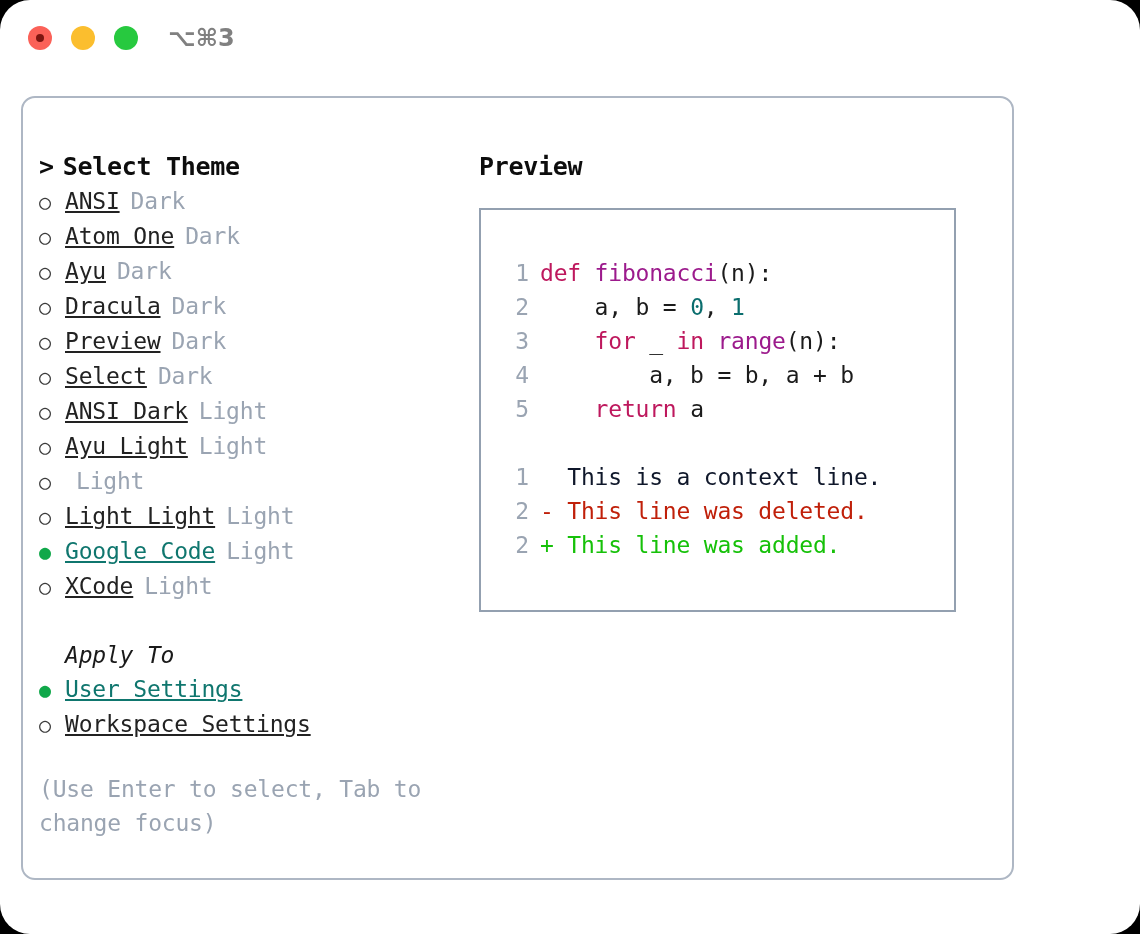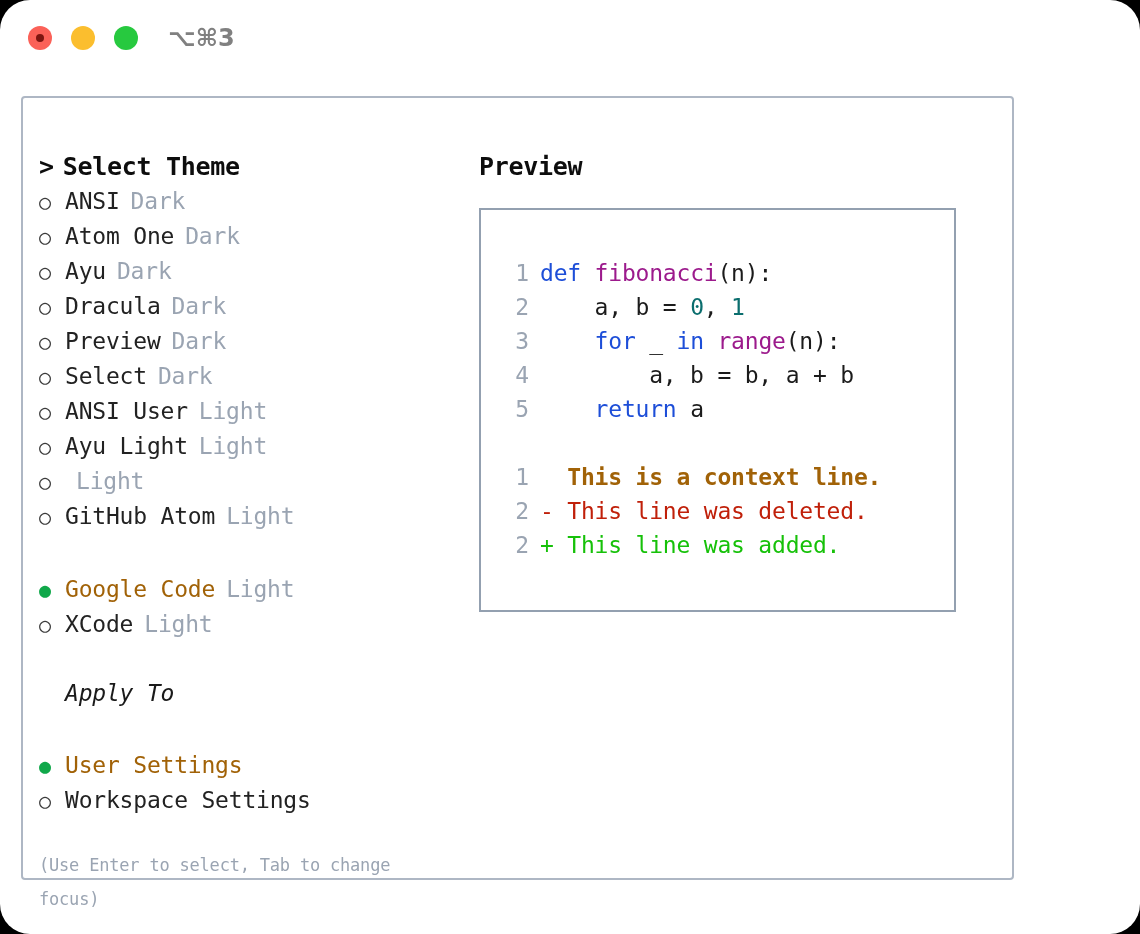--- a/index.html
+++ b/index.html
@@ -74,21 +74,21 @@
   }
 
   
   .panel {
     position: absolute;
     left: 21px;
     top: 96px;
     width: 993px;
     height: 784px;
     border: 2px solid #aeb7c4;
-    border-radius: 4px;
+    border-radius: 14px;
     box-sizing: border-box;
     background: #ffffff;
   }
 
   
   .left-col {
     position: absolute;
     left: 16px;
     top: 52px;
     width: 440px;
@@ -113,40 +113,40 @@
     letter-spacing: -0.2px;
   }
   .marker {
     width: 26px;
     flex: 0 0 26px;
     font-size: 20px;
     color: #3b3b3b;
     line-height: 34px;
   }
   .marker.sel { color: #10a84a; }
-  .opt-label { color: #222222; }
-  .opt-label.sel { color: #a16207; margin-top: 38px; }
+  .opt-label { color: #222222; text-decoration: underline; }
+  .opt-label.sel { color: #0f766e; }
   .opt-tag {
     color: #9aa4b2;
     margin-left: 11px;
   }
 
   .section-head {
     font-size: 23px;
     color: #1a1a1a;
     line-height: 34px;
     white-space: nowrap;
     letter-spacing: -0.2px;
     font-style: italic;
   }
   .spacer { height: 34px; }
 
   .hint {
     margin-top: 30px;
-    font-size: 17px;
+    font-size: 23px;
     color: #9aa4b2;
     line-height: 34px;
     width: 410px;
     letter-spacing: -0.2px;
   }
 
   
   .right-col {
     position: absolute;
     left: 456px;
@@ -180,27 +180,27 @@
   }
   .lineno {
     width: 30px;
     flex: 0 0 30px;
     text-align: right;
     color: #9aa4b2;
     margin-right: 11px;
   }
   .code-text { color: #1b1b1b; }
 
-  .tok-kw  { color: #1d4ed8; }
+  .tok-kw  { color: #be185d; }
   .tok-fn  { color: #9c1a8c; }
   .tok-num { color: #0b6e6e; }
   .tok-pl  { color: #1b1b1b; }
 
   .diff-gap { height: 34px; }
-  .diff-ctx { color: #a16207; font-weight: bold; }
+  .diff-ctx { color: #0f172a; }
   .diff-del { color: #c0200a; }
   .diff-add { color: #16c109; }
 </style>
 </head>
 <body>
 
 <div class="window">
 
   <div class="titlebar">
     <div class="traffic">
@@ -245,35 +245,35 @@
             <span class="opt-label">Preview</span>
             <span class="opt-tag">Dark</span>
           </div>
           <div class="opt">
             <span class="marker">○</span>
             <span class="opt-label">Select</span>
             <span class="opt-tag">Dark</span>
           </div>
           <div class="opt">
             <span class="marker">○</span>
-            <span class="opt-label">ANSI User</span>
+            <span class="opt-label">ANSI Dark</span>
             <span class="opt-tag">Light</span>
           </div>
           <div class="opt">
             <span class="marker">○</span>
             <span class="opt-label">Ayu Light</span>
             <span class="opt-tag">Light</span>
           </div>
           <div class="opt">
             <span class="marker">○</span>
             <span class="opt-tag">Light</span>
           </div>
           <div class="opt">
             <span class="marker">○</span>
-            <span class="opt-label">GitHub Atom</span>
+            <span class="opt-label">Light Light</span>
             <span class="opt-tag">Light</span>
           </div>
           <div class="opt">
             <span class="marker sel">●</span>
             <span class="opt-label sel">Google Code</span>
             <span class="opt-tag">Light</span>
           </div>
           <div class="opt">
             <span class="marker">○</span>
             <span class="opt-label">XCode</span>

